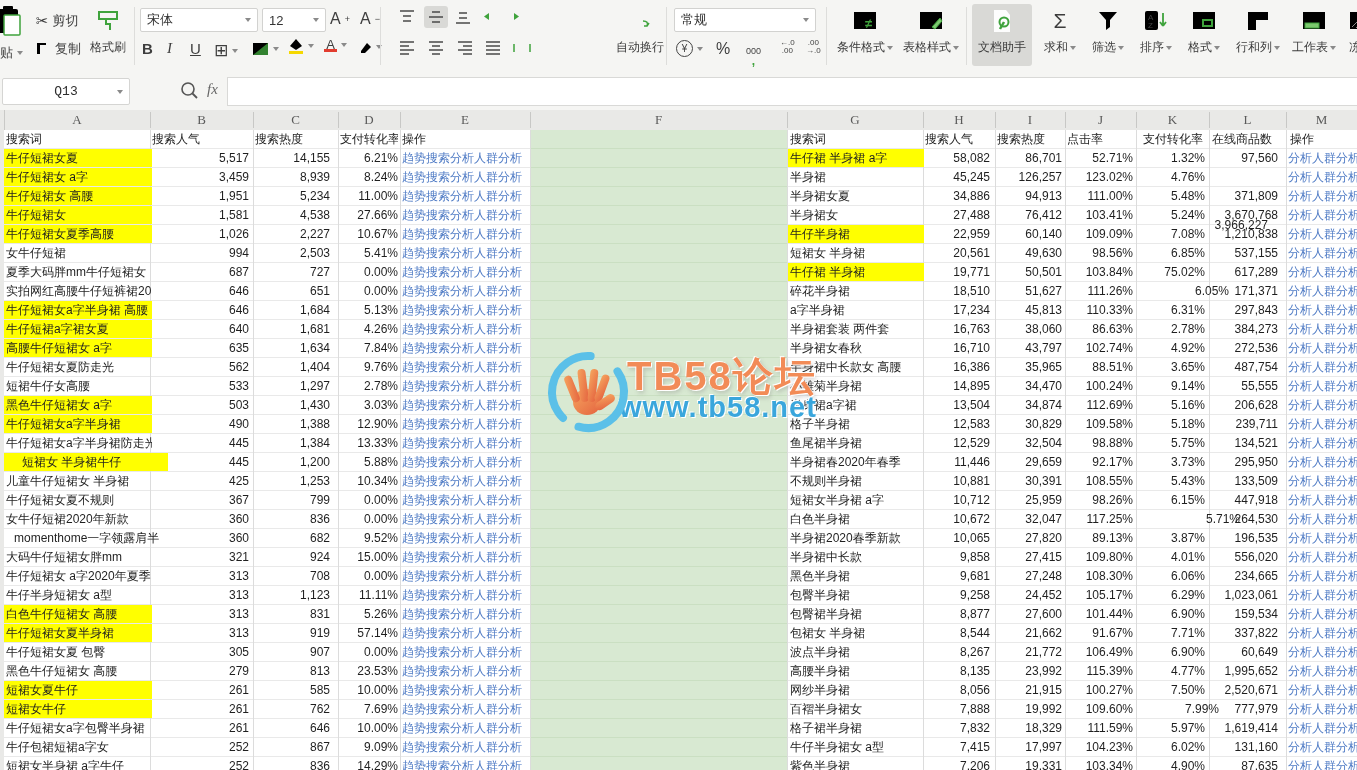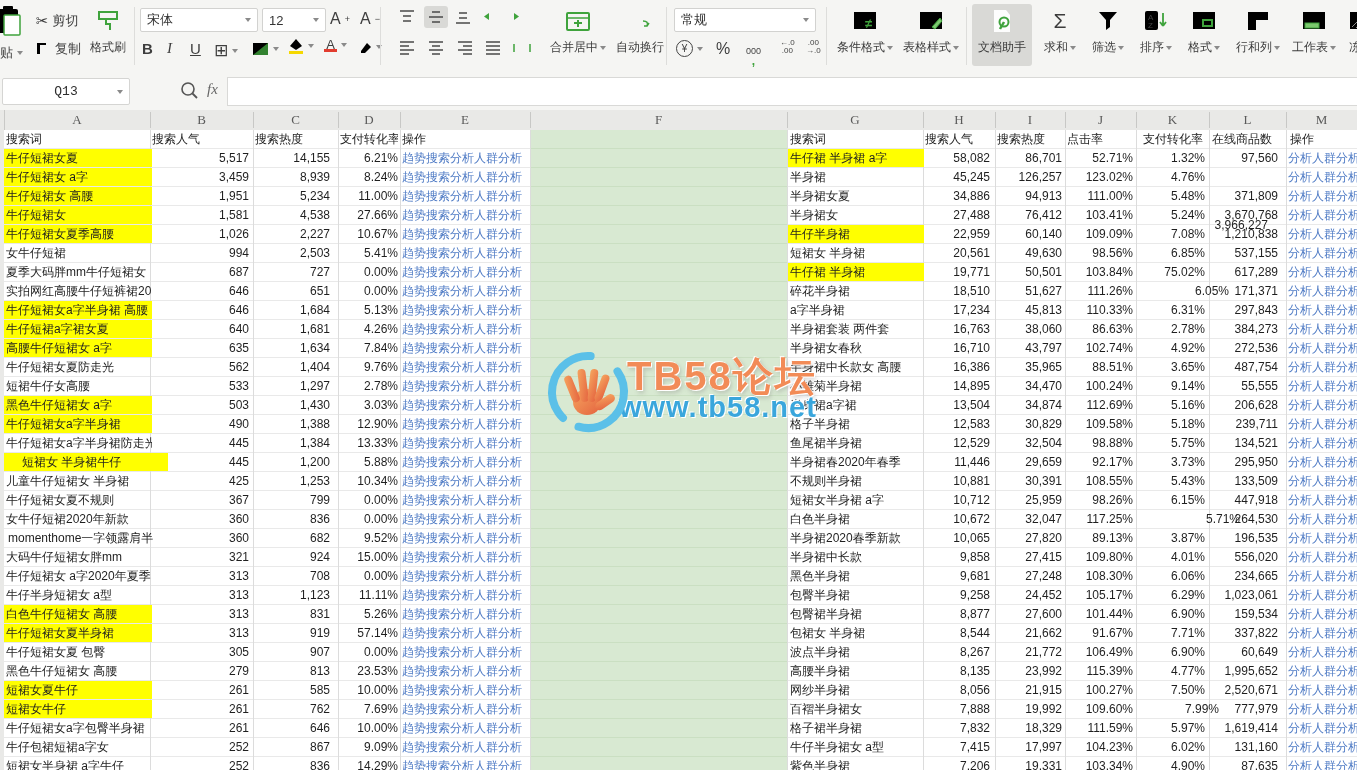--- a/index.html
+++ b/index.html
@@ -162,33 +162,20 @@
         <path d="M2 2h14M7 6h9M2 10h14M7 14h9"></path>
       </svg></div>
   <div class="abs" style="left:484px;top:40px"><svg class="ln" width="18" height="16">
         <path d="M2 2h14M2 6h14M2 10h14M2 14h14"></path>
       </svg></div>
   <div class="abs" style="left:512px;top:40px"><svg width="20" height="16">
         <path class="ln" d="M4 2h12M4 7h12M4 12h12"></path>
         <path d="M2 4v8M18 4v8" stroke="#3fa33c" stroke-width="1.5"></path>
       </svg></div>
 
-  <div class="abs bigbtn" style="left:540px;width:76px">
-    <span class="ic">
-      <svg width="26" height="24">
-          <rect x="2" y="4" width="22" height="17" rx="1" fill="none" stroke="#3fa33c" stroke-width="2"></rect>
-          <path d="M2 9h22" stroke="#3fa33c" stroke-width="1.5"></path>
-          <path d="M13 11v7M9 14h8" stroke="#3fa33c" stroke-width="2"></path>
-        </svg>
-    </span>
-    <span class="lbl">
-        <span>合并居中</span>
-        <span class="caret"></span>
-      </span>
-  </div>
   <div class="abs bigbtn" style="left:612px;width:56px">
     <span class="ic">
       <svg width="26" height="24">
           <path d="M4 5 H22 M4 12 H16 M4 19 H22" class="ln"></path>
           <path d="M16 12 q6 0 4 5 l-3 0 m3 0 l2 -3" stroke="#3fa33c" stroke-width="1.5" fill="none"></path>
         </svg>
     </span>
     <span class="lbl">
         <span>自动换行</span>
       </span>
@@ -689,21 +676,21 @@
       <div class="cell link" style="left: 402px;">趋势搜索分析人群分析</div>
       <div class="cell" style="left: 788px; width: 134px; padding-left: 2px;">白色半身裙</div>
       <div class="cell num" style="left: 923px; width: 67px;">10,672</div>
       <div class="cell num" style="left: 995px; width: 67px;">32,047</div>
       <div class="cell num" style="left: 1065px; width: 68px;">117.25%</div>
       <div class="cell num" style="left: 1171px; width: 69px;">5.71%</div>
       <div class="cell num" style="left: 1209px; width: 69px;">264,530</div>
       <div class="cell link" style="left: 1288px;">分析人群分析</div>
     </div>
     <div class="row" style="top: 399px;">
-      <div class="cell" style="left: 4px; width: 146px; padding-left: 4px;">momenthome一字领露肩半</div>
+      <div class="cell" style="left: 4px; width: 146px; padding-left: 10px;">momenthome一字领露肩半</div>
       <div class="cell num" style="left: 150px; width: 99px;">360</div>
       <div class="cell num" style="left: 253px; width: 77px;">682</div>
       <div class="cell num" style="left: 338px; width: 60px;">9.52%</div>
       <div class="cell link" style="left: 402px;">趋势搜索分析人群分析</div>
       <div class="cell" style="left: 788px; width: 134px; padding-left: 2px;">半身裙2020春季新款</div>
       <div class="cell num" style="left: 923px; width: 67px;">10,065</div>
       <div class="cell num" style="left: 995px; width: 67px;">27,820</div>
       <div class="cell num" style="left: 1065px; width: 68px;">89.13%</div>
       <div class="cell num" style="left: 1136px; width: 69px;">3.87%</div>
       <div class="cell num" style="left: 1209px; width: 69px;">196,535</div>

